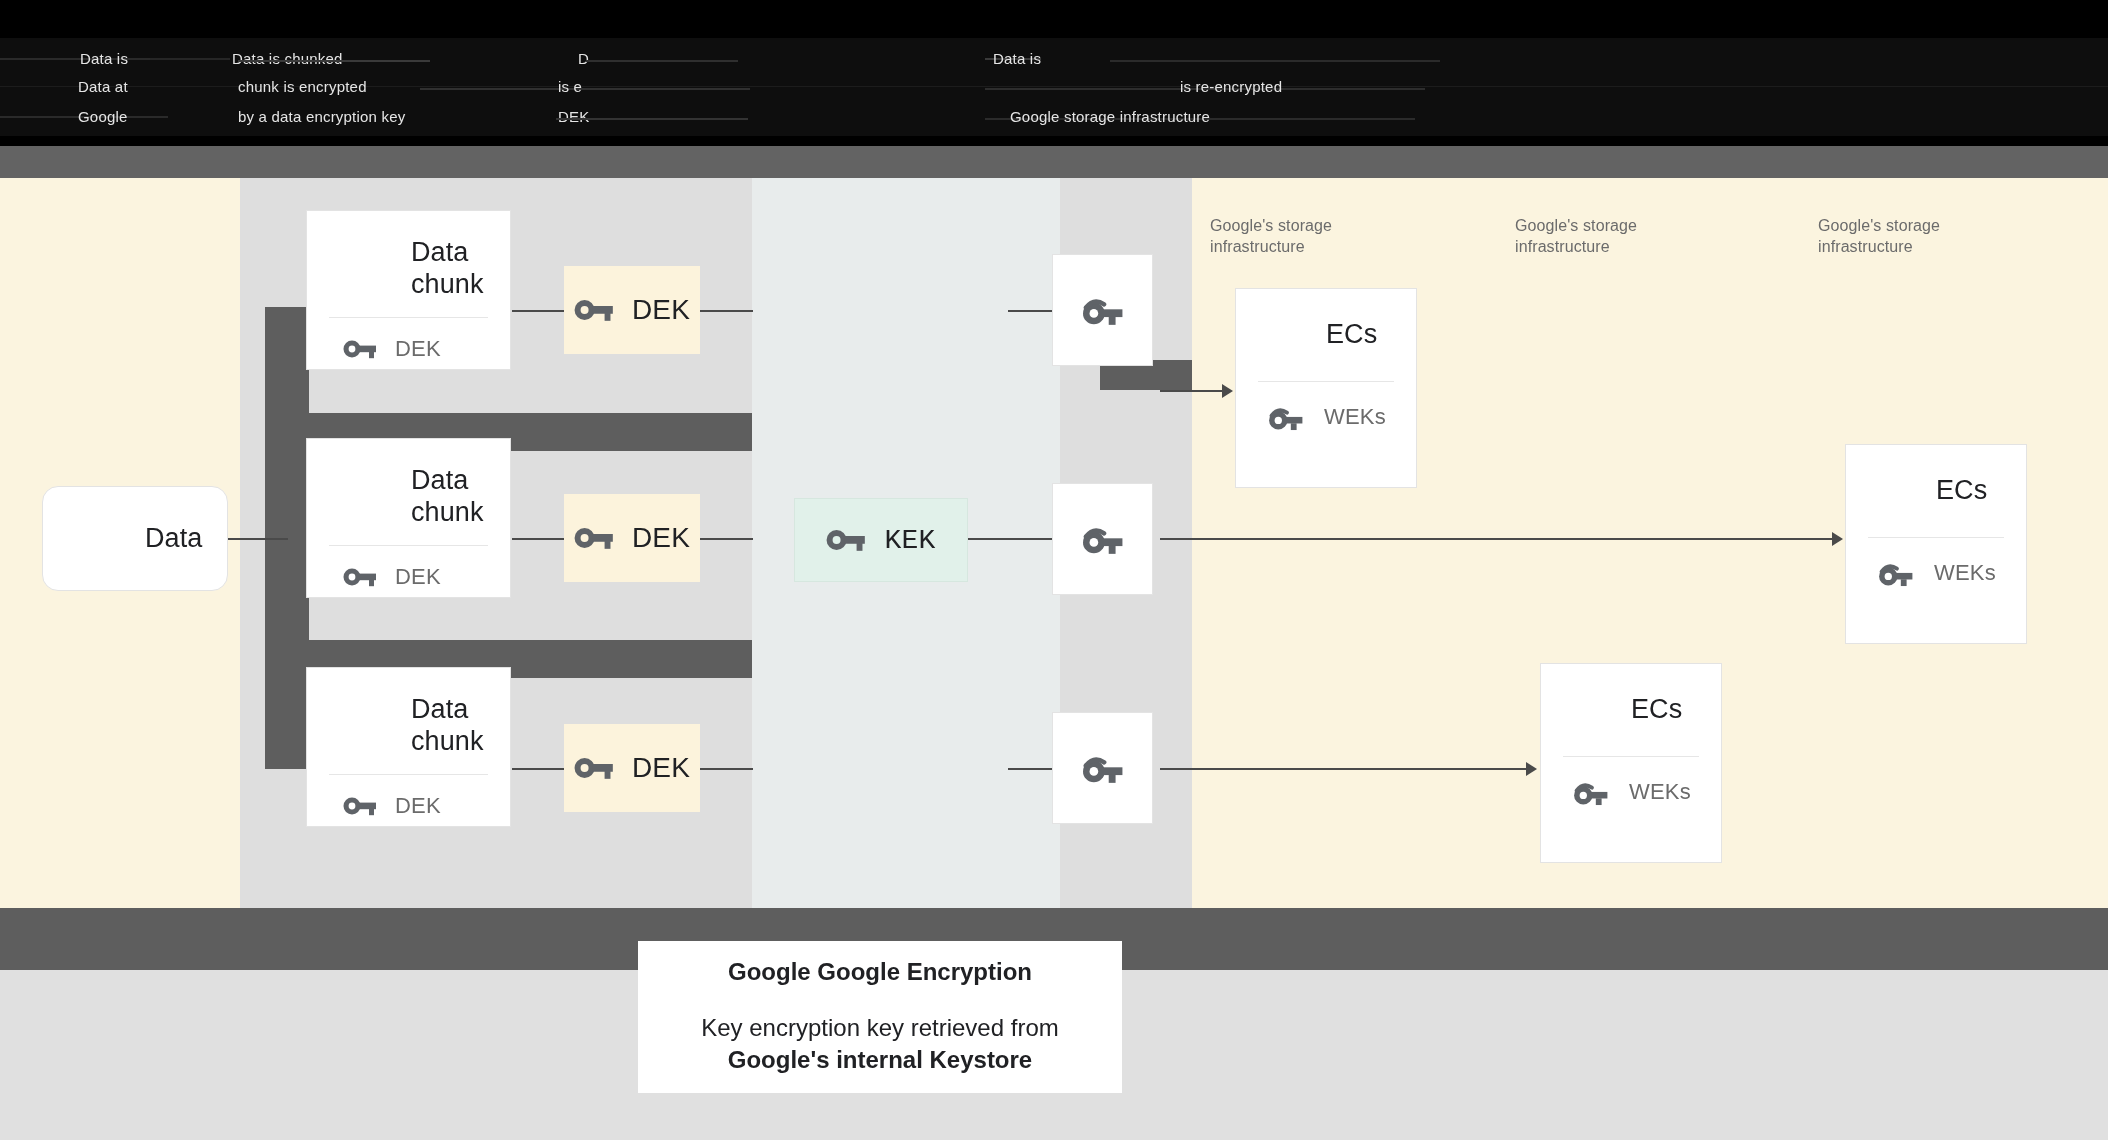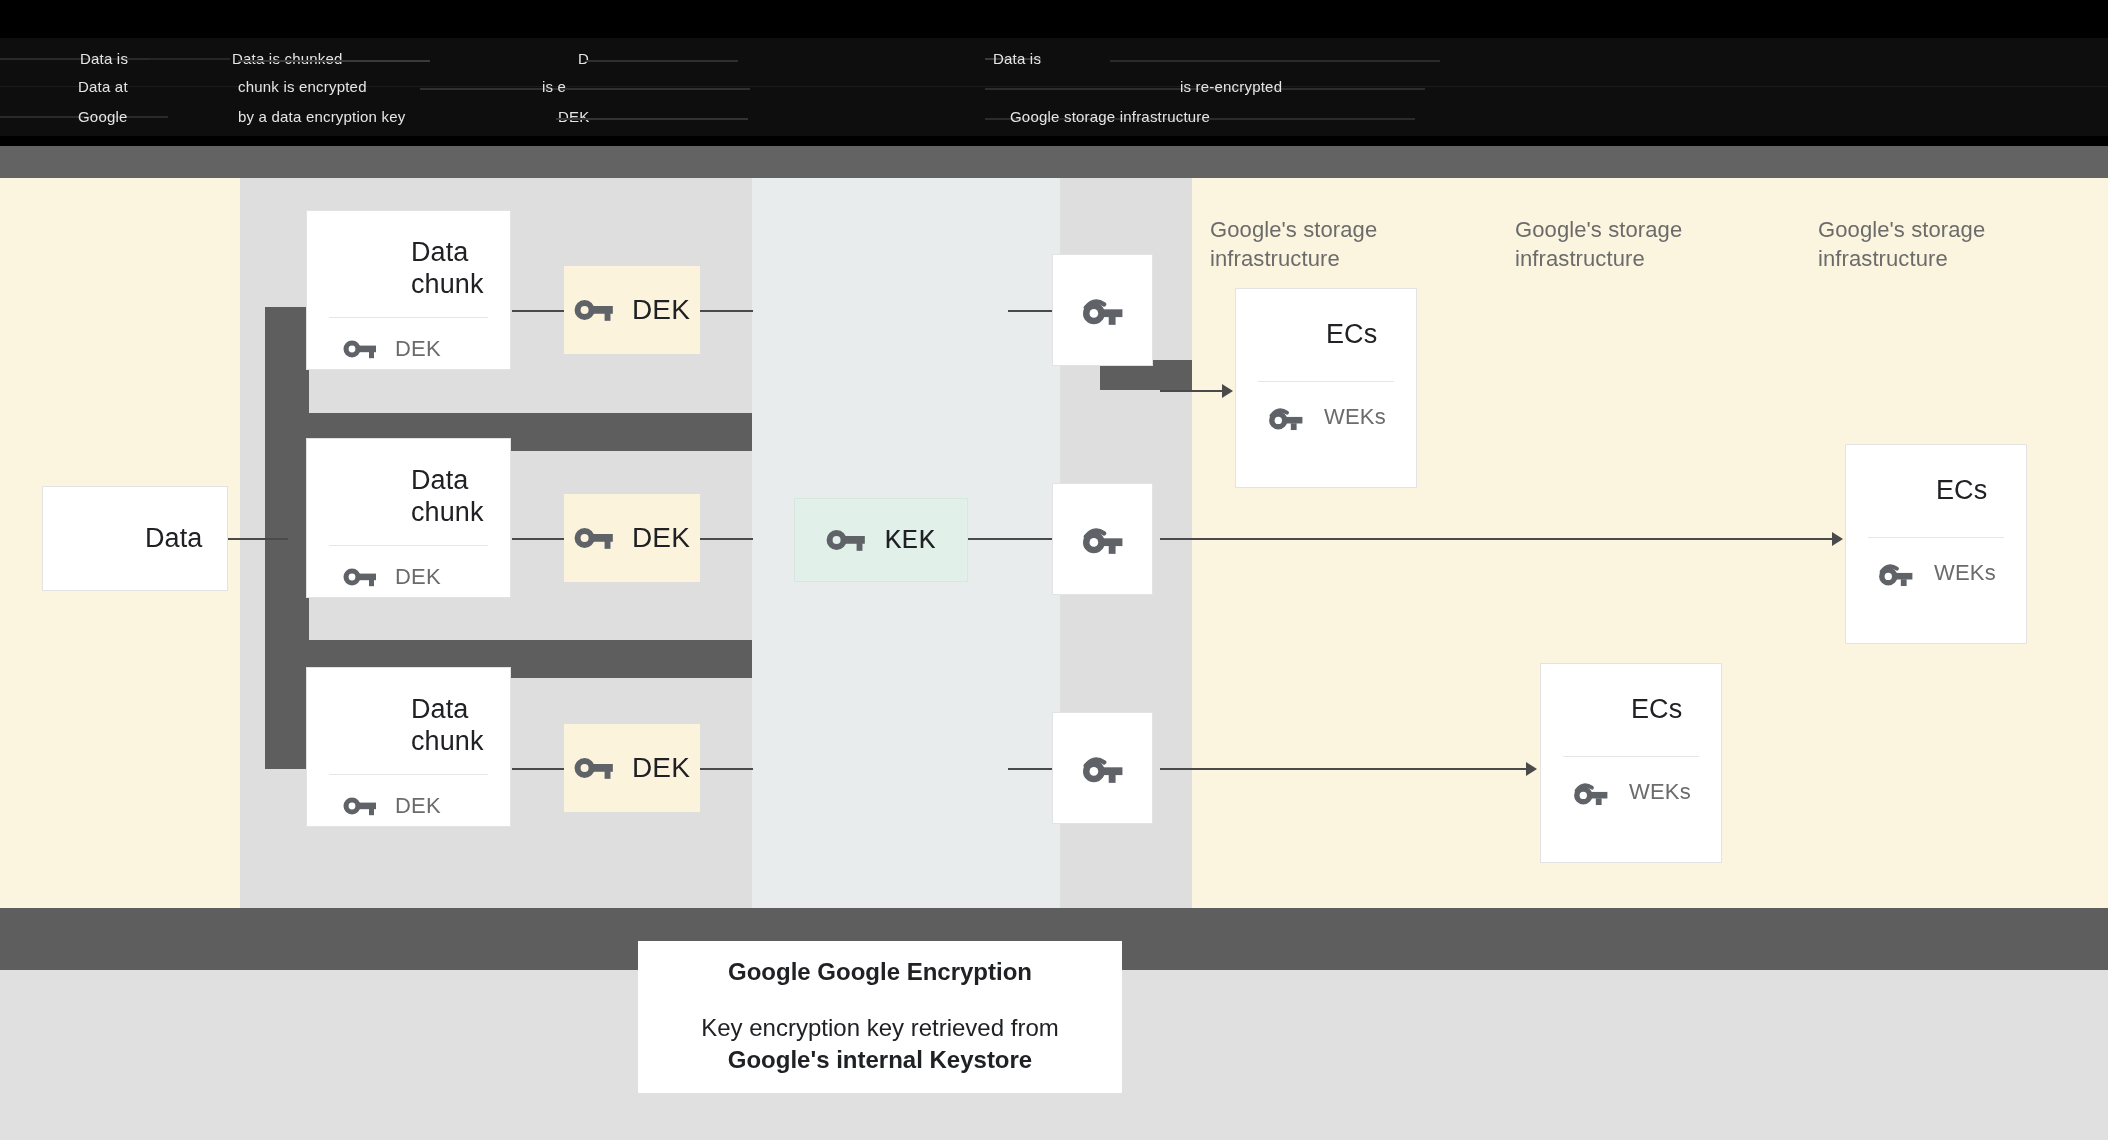--- a/index.html
+++ b/index.html
@@ -54,21 +54,21 @@
   .server-ico .bar{height:13px;background:#5F6368;margin-bottom:5px;position:relative;border-radius:1px;}
   .server-ico .bar:last-child{margin-bottom:0;}
   .server-ico .bar::before{content:"";position:absolute;left:4px;top:3px;width:7px;height:7px;background:#fff;}
   .server-ico.sm{width:44px;flex:0 0 44px;}
   .server-ico.sm .bar{height:10px;margin-bottom:4px;}
   .server-ico.sm .bar::before{left:3px;top:2px;width:5px;height:5px;}
 
   svg.key{display:block;}
 
   
-  .infra{position:absolute;font-size:22px;color:#6b6b6b;line-height:1.32;letter-spacing:.1px;}
+  .infra{position:absolute;font-size:16px;color:#6b6b6b;line-height:1.32;letter-spacing:.1px;}
 
   
   #caption{position:absolute;left:638px;top:941px;width:484px;height:152px;background:#fff;display:flex;flex-direction:column;align-items:center;justify-content:center;}
   #caption .t1{font-size:24px;font-weight:bold;color:#202124;}
   #caption .t2{font-size:24px;color:#202124;text-align:center;line-height:1.35;margin-top:26px;}
   #caption .t2 b{font-weight:bold;margin-top:18px;}
 
   
   .ghost{position:absolute;color:#e5e5e5;font-size:15px;letter-spacing:.2px;white-space:nowrap;}
   .ghostline{position:absolute;background:#262626;height:2px;}
@@ -89,21 +89,21 @@
     <div class="ghost" style="left:578px;top:12px;">D</div>
     <div class="ghostline" style="left:586px;top:22px;width:152px;background:#2f2f2f;"></div>
     <div class="ghostline" style="left:985px;top:20px;width:56px;background:#3a3a3a;"></div>
     <div class="ghost" style="left:993px;top:12px;">Data is</div>
     <div class="ghostline" style="left:1110px;top:22px;width:330px;background:#2b2b2b;"></div>
 
     <div class="ghostline" style="left:0px;top:48px;width:2108px;background:#1c1c1c;height:1px;"></div>
     <div class="ghost" style="left:78px;top:40px;">Data at</div>
     <div class="ghost" style="left:238px;top:40px;">chunk is encrypted</div>
     <div class="ghostline" style="left:420px;top:50px;width:330px;background:#303030;"></div>
-    <div class="ghost" style="left:542px;top:40px;">is e</div>
+    <div class="ghost" style="left:558px;top:40px;">is e</div>
     <div class="ghostline" style="left:985px;top:50px;width:440px;background:#2d2d2d;"></div>
     <div class="ghost" style="left:1180px;top:40px;">is re-encrypted</div>
 
     <div class="ghostline" style="left:0px;top:78px;width:168px;background:#2a2a2a;"></div>
     <div class="ghost" style="left:78px;top:70px;">Google</div>
     <div class="ghost" style="left:238px;top:70px;">by a data encryption key</div>
     <div class="ghost" style="left:558px;top:70px;">DEK</div>
     <div class="ghostline" style="left:556px;top:80px;width:192px;background:#333;"></div>
     <div class="ghostline" style="left:985px;top:80px;width:430px;background:#2b2b2b;"></div>
     <div class="ghost" style="left:1010px;top:70px;">Google storage infrastructure</div>
@@ -145,21 +145,21 @@
 
   <div class="hline" style="left:1160px;top:390px;width:68px;"></div>
   <div class="arrow" style="left:1222px;top:384px;"></div>
 
   <div class="hline" style="left:1160px;top:538px;width:680px;"></div>
   <div class="arrow" style="left:1832px;top:532px;"></div>
 
   <div class="hline" style="left:1160px;top:768px;width:372px;"></div>
   <div class="arrow" style="left:1526px;top:762px;"></div>
 
-  <div class="card" style="left:42px;top:486px;width:186px;height:105px;">
+  <div class="card" style="left:42px;top:486px;width:186px;height:105px;border-radius:16px;">
     <div class="row" style="height:100%;padding-left:28px;box-sizing:border-box;">
       <span class="server-ico">
         <span class="bar"></span><span class="bar"></span><span class="bar"></span>
       </span>
       <span class="card-label">Data</span>
     </div>
   </div>
 
   <div class="card" style="left:306px;top:210px;width:205px;height:160px;">
     <div class="card-top">

